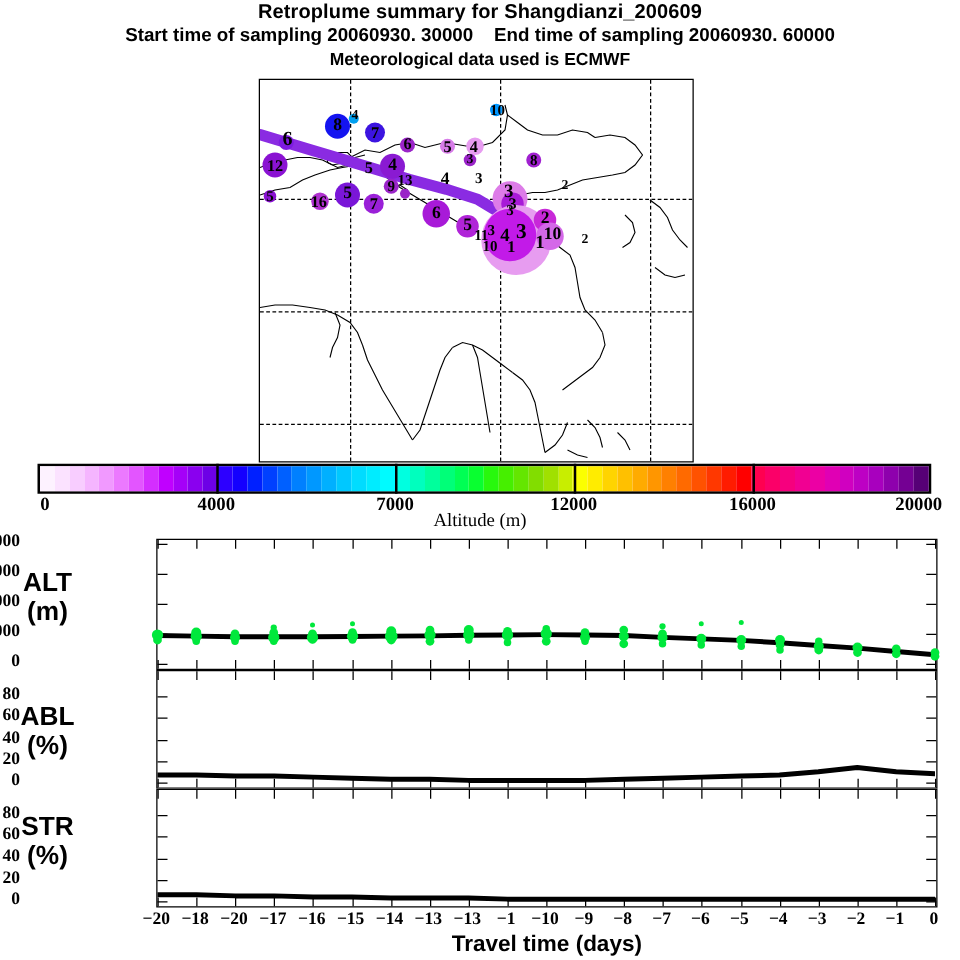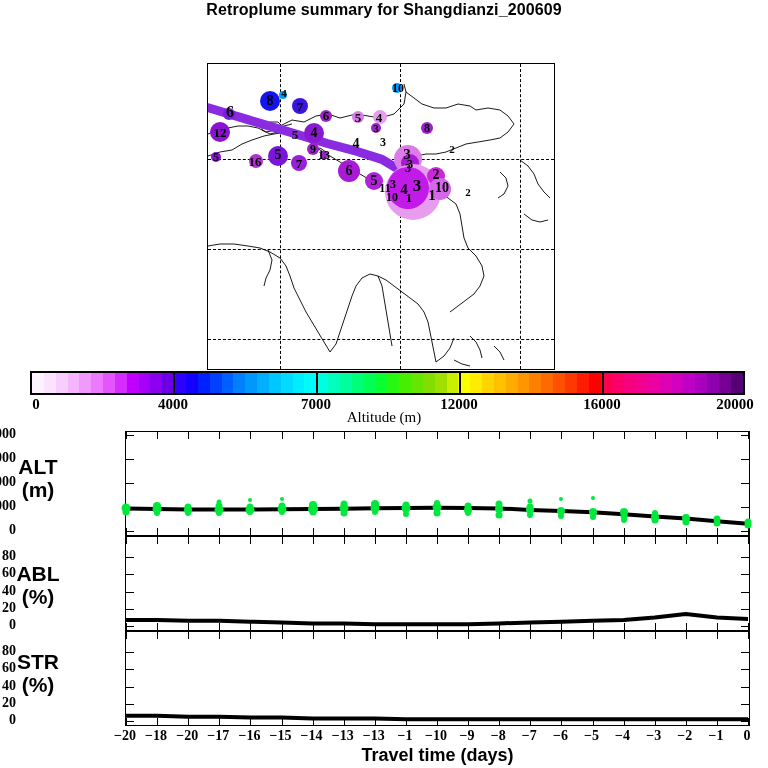--- a/index.html
+++ b/index.html
@@ -57,20 +57,22 @@
   .xtl{position:absolute;transform:translateX(-50%);
        font-family:"Liberation Serif",serif;font-weight:bold;font-size:14px;}
   #xaxis-title{left:125px;top:745px;width:625px;text-align:center;
                font-size:18px;font-weight:bold;}
 </style>
 </head>
 <body>
 
 <div class="abs" id="title-block">
   <div class="t-main">Retroplume summary for Shangdianzi_200609</div>
+  <div class="t-sub">Start time of sampling 20060930. 30000    End time of sampling 20060930. 60000</div>
+  <div class="t-sub3">Meteorological data used is ECMWF</div>
 </div>
 
 <div class="abs" id="map-frame">
   <div id="map-inner">
 
     <svg id="map-coast" width="348" height="307" viewBox="0 0 348 307" style="position:absolute;left:0;top:0;">
       <g fill="none" stroke="#000" stroke-width="0.9">
 
         <path d="M72,62 L84,56 L96,58 L108,52 L120,50 L132,54 L148,50 L160,52 L172,54 L186,50 L196,40 L198,28 L196,20"></path>
         <path d="M198,28 L206,34 L214,40 L226,44 L238,44 L250,40 L262,42 L268,46"></path>
@@ -156,21 +158,21 @@
         <div class="plabel" style="left: 118px; top: 51px; font-size: 13px;">6</div>
         <div class="plabel" style="left: 150px; top: 53px; font-size: 13px;">5</div>
         <div class="plabel" style="left: 171px; top: 53px; font-size: 13px;">4</div>
         <div class="plabel" style="left: 168px; top: 64px; font-size: 11px;">3</div>
         <div class="plabel" style="left: 219px; top: 64px; font-size: 12px;">8</div>
         <div class="plabel" style="left: 87px; top: 70px; font-size: 13px;">5</div>
         <div class="plabel" style="left: 106px; top: 69px; font-size: 14px;">4</div>
         <div class="plabel" style="left: 148px; top: 80px; font-size: 14px;">4</div>
         <div class="plabel" style="left: 175px; top: 78px; font-size: 12px;">3</div>
         <div class="plabel" style="left: 105px; top: 85px; font-size: 12px;">9</div>
-        <div class="plabel" style="left: 116px; top: 91px; font-size: 12px;">13</div>
+        <div class="plabel" style="left: 116px; top: 80px; font-size: 12px;">13</div>
         <div class="plabel" style="left: 70px; top: 91px; font-size: 14px;">5</div>
         <div class="plabel" style="left: 47px; top: 97px; font-size: 13px;">16</div>
         <div class="plabel" style="left: 8px; top: 93px; font-size: 12px;">5</div>
         <div class="plabel" style="left: 91px; top: 99px; font-size: 13px;">7</div>
         <div class="plabel" style="left: 141px; top: 107px; font-size: 14px;">6</div>
         <div class="plabel" style="left: 166px; top: 117px; font-size: 14px;">5</div>
         <div class="plabel" style="left: 199px; top: 90px; font-size: 15px;">3</div>
         <div class="plabel" style="left: 202px; top: 99px; font-size: 13px;">3</div>
         <div class="plabel" style="left: 200px; top: 104px; font-size: 12px;">3</div>
         <div class="plabel" style="left: 185px; top: 120px; font-size: 12px;">3</div>

